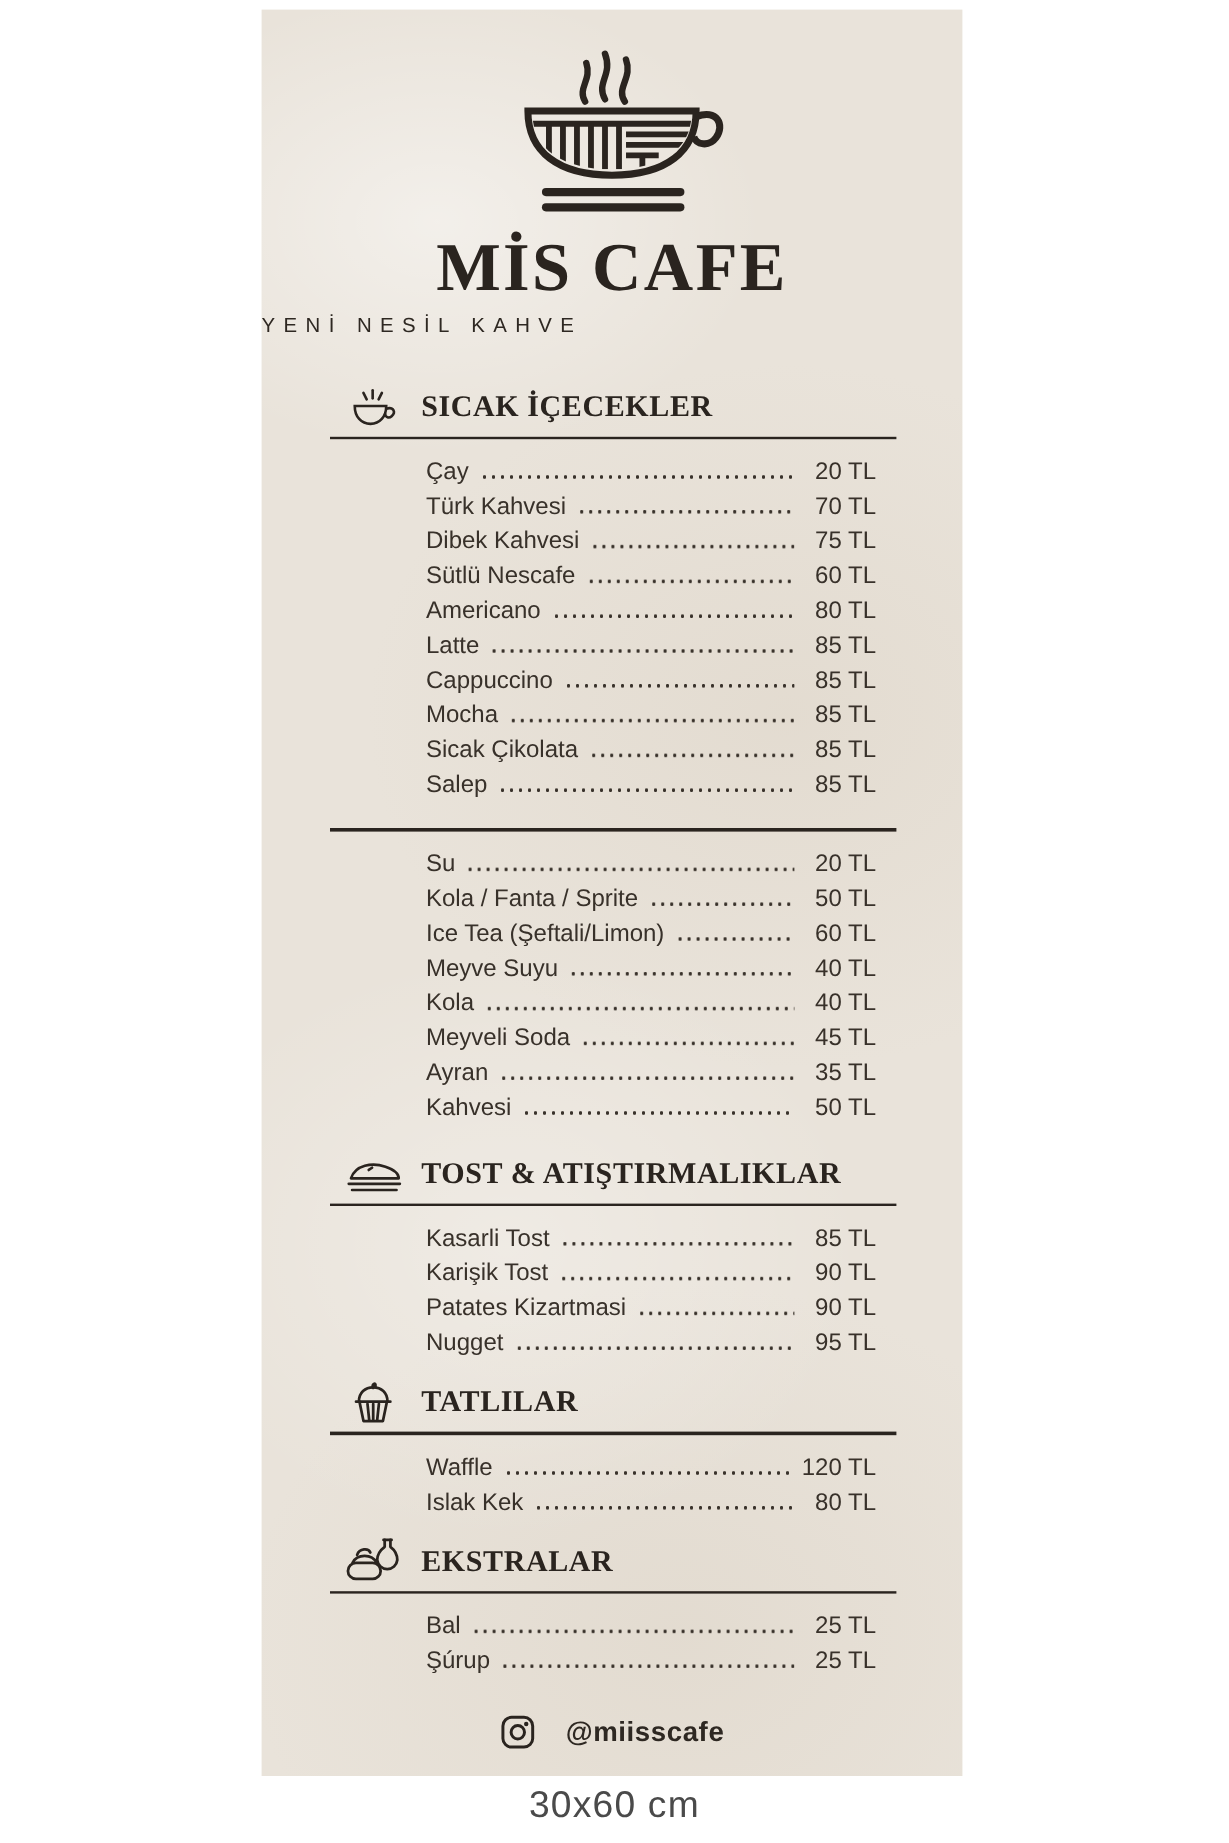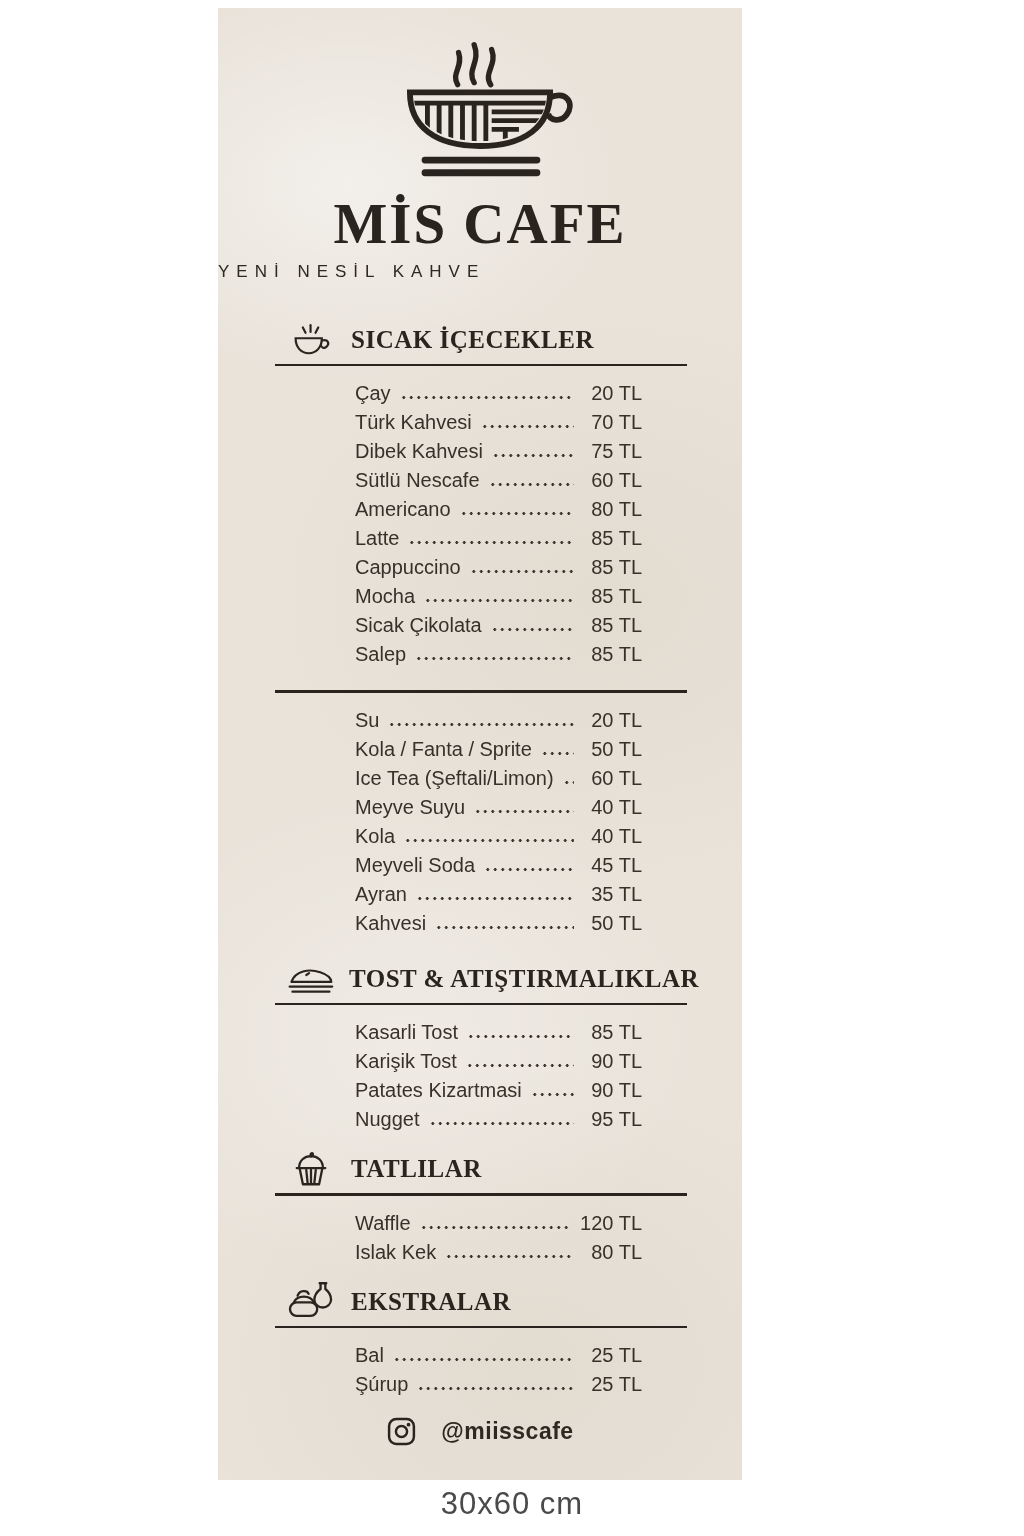--- a/index.html
+++ b/index.html
@@ -1,20 +1,20 @@
 <!DOCTYPE html>
 <html><head>
 <meta charset="utf-8">
 <style>
   * { margin:0; padding:0; box-sizing:border-box; }
   body { background:#ffffff; font-family:"Liberation Sans", sans-serif; }
   .stage { position:relative; width:1024px; height:1536px; background:#ffffff; margin:0 auto; overflow:hidden; }
 
   .menu-card{
-    position:absolute; left:218px; top:8px; width:524px; height:1472px;
+    position:absolute; left:218px; top:8px; width:584px; height:1472px;
     background-color:#e9e3da;
     background-image:
       radial-gradient(420px 300px at 25% 12%, rgba(255,255,255,.45), rgba(255,255,255,0) 65%),
       radial-gradient(500px 420px at 75% 40%, rgba(213,202,186,.30), rgba(213,202,186,0) 70%),
       radial-gradient(460px 380px at 35% 70%, rgba(255,255,255,.28), rgba(255,255,255,0) 65%),
       radial-gradient(520px 420px at 60% 92%, rgba(210,199,183,.28), rgba(210,199,183,0) 70%);
     padding:28px 0 0 0;
     color:#2a241f;
   }
 
@@ -41,32 +41,32 @@
     display:flex; align-items:center; gap:14px; height:40px;
   }
   .section-icon{ width:52px; height:40px; display:flex; align-items:flex-end; justify-content:center; }
   .section-icon svg{ display:block; }
   .section-title{
     font-family:"Liberation Serif", serif; font-weight:bold;
     font-size:25px; letter-spacing:0.5px; color:#2a241f; white-space:nowrap;
   }
   .section-rule{ margin:4px 55px 0 57px; height:2.5px; background:#2a241f; }
 
-  .items{ margin:10px 100px 0 137px; }
+  .items{ margin:10px 72px 0 137px; }
   .item-row{ display:flex; align-items:flex-end; height:29px; }
   .item-name{ font-size:20px; color:#38312a; white-space:nowrap; line-height:1.2; }
   .dots{
     flex:1; height:3px; margin:0 10px 6px 9px;
     background-image:radial-gradient(circle, #39322b 1.3px, rgba(0,0,0,0) 1.6px);
     background-size:7.5px 3px; background-repeat:repeat-x; background-position:left center;
   }
   .item-price{ font-size:20px; color:#38312a; white-space:nowrap; min-width:58px; text-align:right; line-height:1.2; }
 
   .footer-social{
-    margin-top:20px; display:flex; align-items:center; justify-content:center; gap:24px;
+    margin-top:32px; display:flex; align-items:center; justify-content:center; gap:24px;
   }
   .footer-social svg{ display:block; }
   .instagram-handle{ font-size:23px; font-weight:bold; color:#2e2822; letter-spacing:0.5px; }
 
   .size-label{
     position:absolute; left:0; top:1486px; width:100%;
     text-align:center; font-size:31px; color:#4a4a4a; letter-spacing:1px;
   }
 </style>
 </head>

